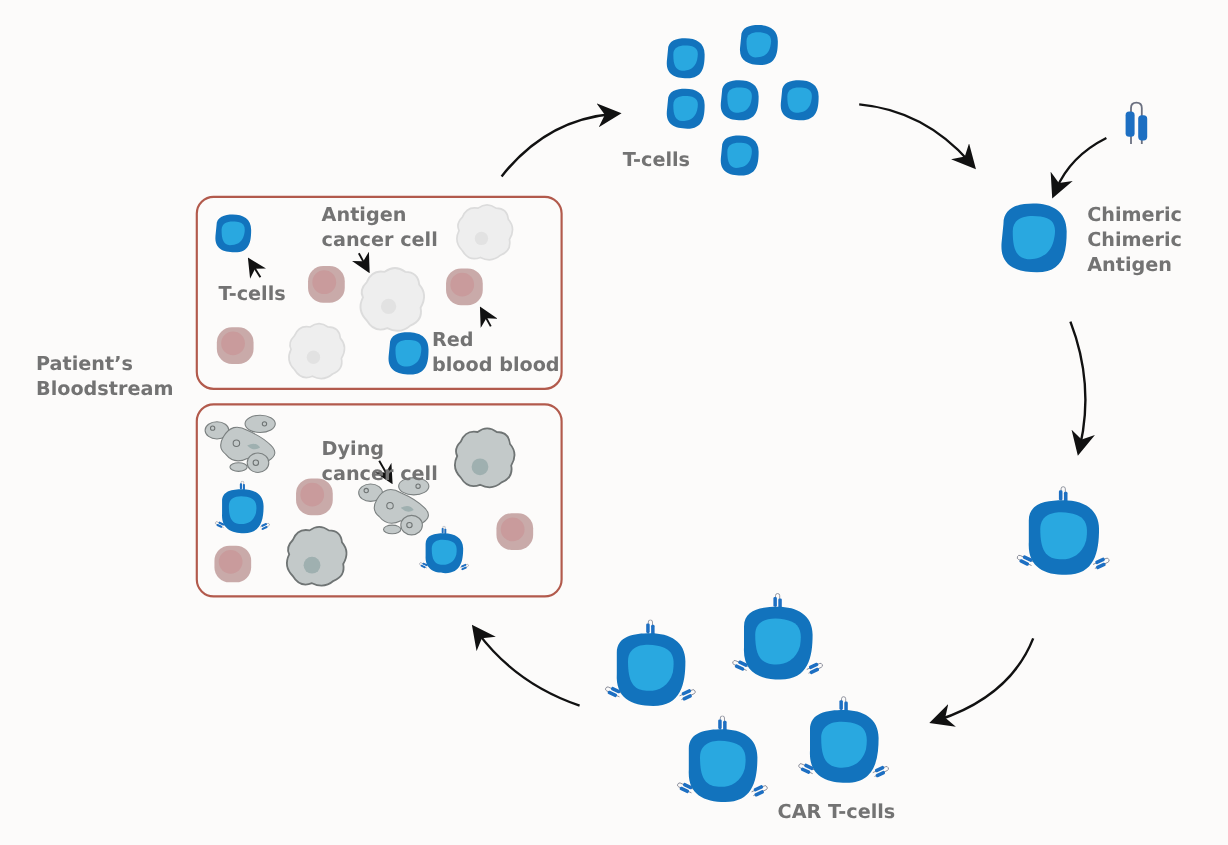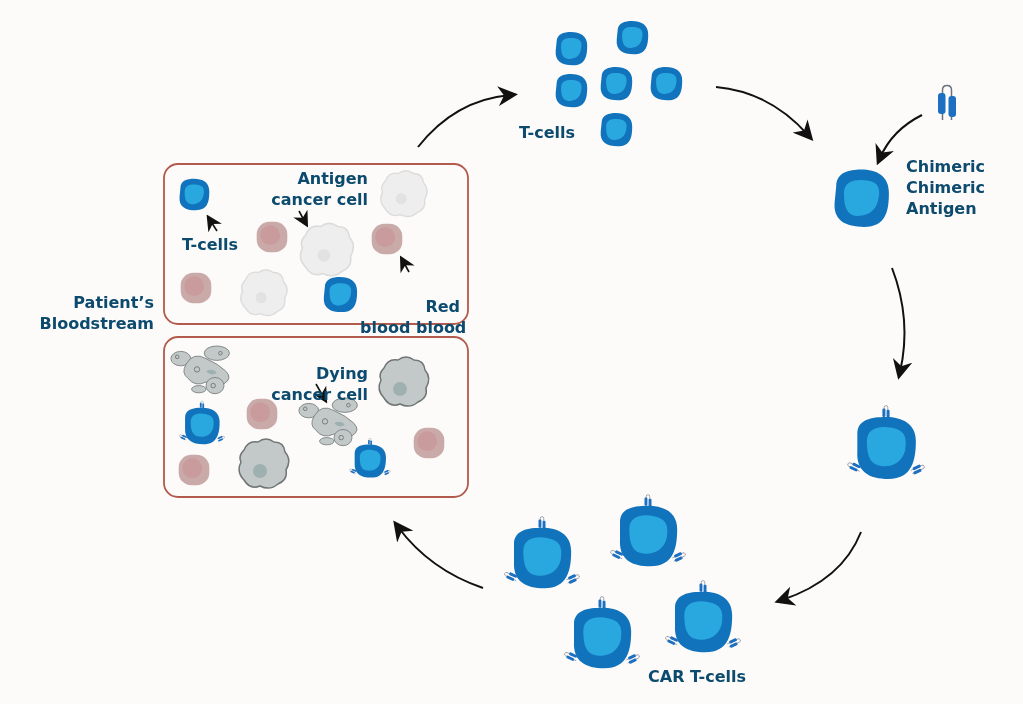--- a/index.html
+++ b/index.html
@@ -1,17 +1,17 @@
 <!DOCTYPE html>
 <html><head>
 <meta charset="utf-8">
 <style>
   html, body { margin:0; padding:0; background:#fcfbfa; }
   body { width:1023px; height:704px; position:relative; overflow:hidden; font-family:"DejaVu Sans", sans-serif; }
-  .lbl { position:absolute; color:#0c4a6e; font-weight:bold; font-size:15px; line-height:19px; text-align:right; white-space:nowrap; }
+  .lbl { position:absolute; color:#737373; font-weight:bold; font-size:15px; line-height:19px; text-align:left; white-space:nowrap; }
   .lbl.big { font-size:16px; line-height:21px; }
   svg.stage { position:absolute; left:0; top:0; }
 </style>
 </head>
 <body>
 
 <svg class="stage" width="1023" height="704" viewBox="0 0 1023 704">
   <defs>
     <marker id="ah" markerWidth="10" markerHeight="10" refX="6" refY="5" orient="auto" markerUnits="strokeWidth">
       <path d="M0,0 L10,5 L0,10 L3,5 Z" fill="#111"></path>
@@ -116,35 +116,35 @@
   <use href="#cartcell" x="346" y="438" width="48" height="46"></use>
   <use href="#rbc" x="244" y="396" width="36" height="36"></use>
   <use href="#rbc" x="411" y="425" width="36" height="36"></use>
   <use href="#rbc" x="176" y="452" width="36" height="36"></use>
   <use href="#dying" x="234" y="434" width="60" height="60"></use>
   <use href="#dying" x="374" y="352" width="60" height="60"></use>
   <line x1="316" y1="384" x2="324" y2="398" stroke="#111" stroke-width="1.6" marker-end="url(#ah)"></line>
 </svg>
 
 <div class="lbl big" style="left:519px; top:122px;">T-cells</div>
-<div class="lbl big" style="left:906px; top:156px; width:70px;">
+<div class="lbl big" style="left:906px; top:168px; width:70px;">
   <div>Chimeric</div>
   <div>Chimeric</div>
   <div>Antigen</div>
 </div>
 <div class="lbl big" style="left:648px; top:666px;">CAR T-cells</div>
 <div class="lbl big" style="left:30px; top:292px; width:124px;">
   <div>Patient’s</div>
   <div>Bloodstream</div>
 </div>
 <div class="lbl big" style="left:268px; top:168px; width:100px;">
   <div>Antigen</div>
   <div>cancer cell</div>
 </div>
 <div class="lbl big" style="left:182px; top:234px;">T-cells</div>
-<div class="lbl big" style="left:360px; top:272px; width:100px;margin-top:24px;">
+<div class="lbl big" style="left:360px; top:272px; width:100px;">
   <div>Red</div>
   <div>blood blood</div>
 </div>
 <div class="lbl big" style="left:268px; top:363px; width:100px;">
   <div>Dying</div>
   <div>cancer cell</div>
 </div>
 
 </body></html>

